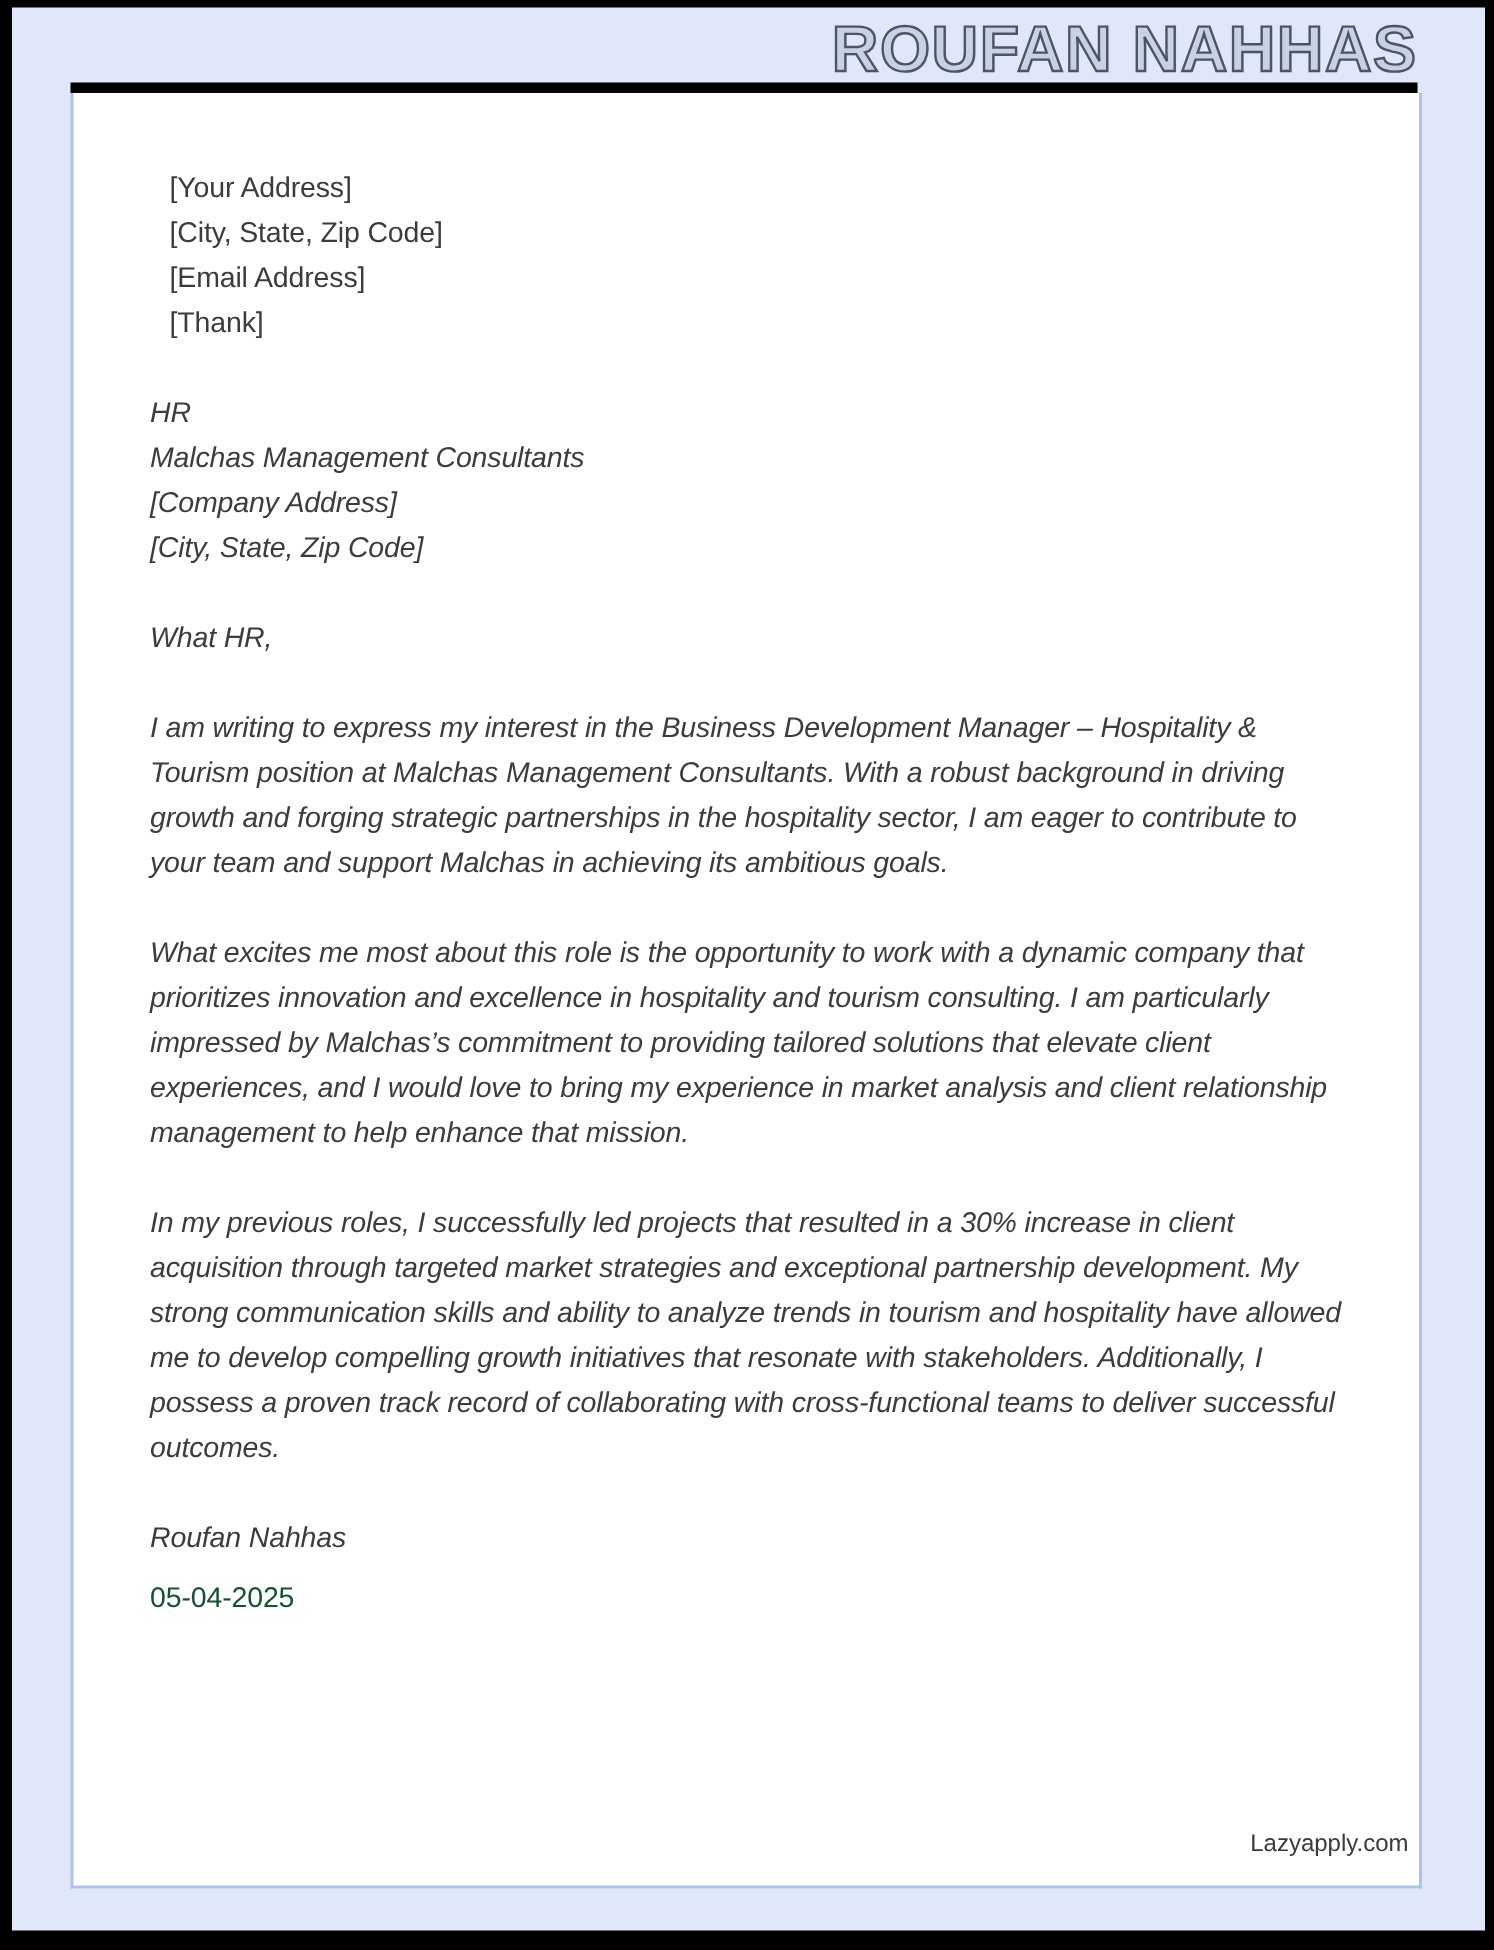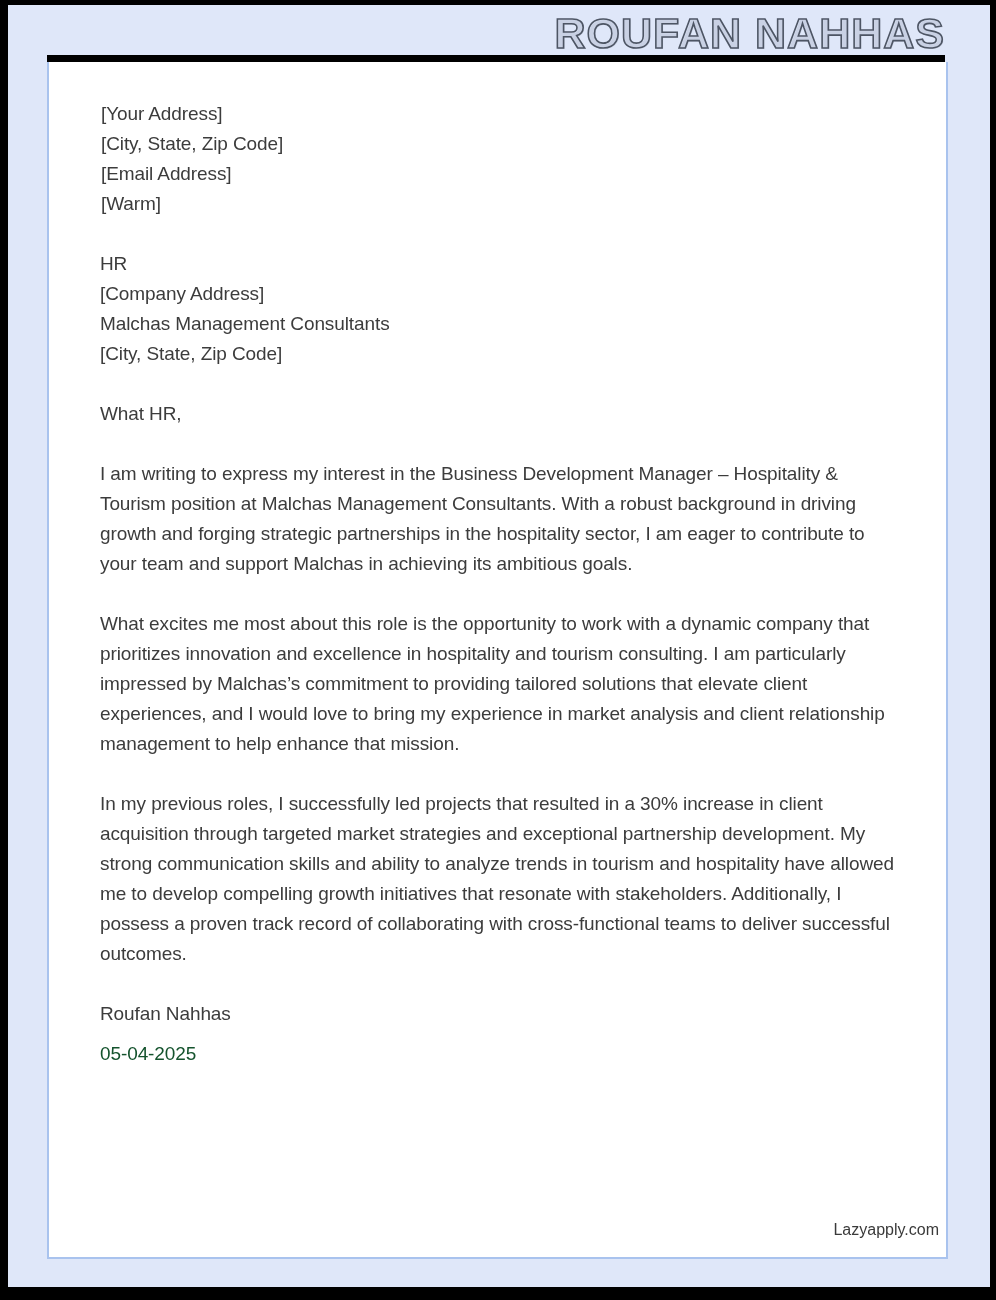--- a/index.html
+++ b/index.html
@@ -38,22 +38,22 @@
     box-sizing:border-box;
     background:#fff;
     border:2px solid #a9c3ee;
     border-top:none;
     padding:36px 50px 0 51px;
     color:#3c3c3c;
     font-size:19px; line-height:30px;
     letter-spacing:-0.1px;
   }
   .page .line { line-height:30px; }
-  .block { margin:1px; }
-  .block + .block, .para, .salutation, .closing, .signature { margin:30px 0 0 0; }
+  .block { margin:13px; }
+  .block + .block, .para, .salutation, .closing, .signature { margin:30px 0 0 0;font-style:italic; }
   .sig-date {
     margin:10px 0 0 0;
     color:#14532d;
     position:relative; z-index:2;
   }
   .watermark {
     position:absolute;
     right:7px; bottom:18px;
     font-size:16px; line-height:18px;
     color:#3a3a3a;
@@ -68,27 +68,27 @@
   <div class="letterhead-name">ROUFAN NAHHAS</div>
 
   <div class="divider-bar"></div>
 
   <div class="page">
 
     <div class="block">
       <div class="line">[Your Address]</div>
       <div class="line">[City, State, Zip Code]</div>
       <div class="line">[Email Address]</div>
-      <div class="line">[Warm]</div>
+      <div class="line">[Thank]</div>
     </div>
 
     <div class="block">
       <div class="line">HR</div>
+      <div class="line">Malchas Management Consultants</div>
       <div class="line">[Company Address]</div>
-      <div class="line">Malchas Management Consultants</div>
       <div class="line">[City, State, Zip Code]</div>
     </div>
 
     <p class="salutation">What HR,</p>
 
     <p class="para">I am writing to express my interest in the Business Development Manager – Hospitality &amp; Tourism position at Malchas Management Consultants. With a robust background in driving growth and forging strategic partnerships in the hospitality sector, I am eager to contribute to your team and support Malchas in achieving its ambitious goals.</p>
     <p class="para">What excites me most about this role is the opportunity to work with a dynamic company that prioritizes innovation and excellence in hospitality and tourism consulting. I am particularly impressed by Malchas’s commitment to providing tailored solutions that elevate client experiences, and I would love to bring my experience in market analysis and client relationship management to help enhance that mission.</p>
     <p class="para">In my previous roles, I successfully led projects that resulted in a 30% increase in client acquisition through targeted market strategies and exceptional partnership development. My strong communication skills and ability to analyze trends in tourism and hospitality have allowed me to develop compelling growth initiatives that resonate with stakeholders. Additionally, I possess a proven track record of collaborating with cross-functional teams to deliver successful outcomes.</p>
 
     <p class="signature">Roufan Nahhas</p>

